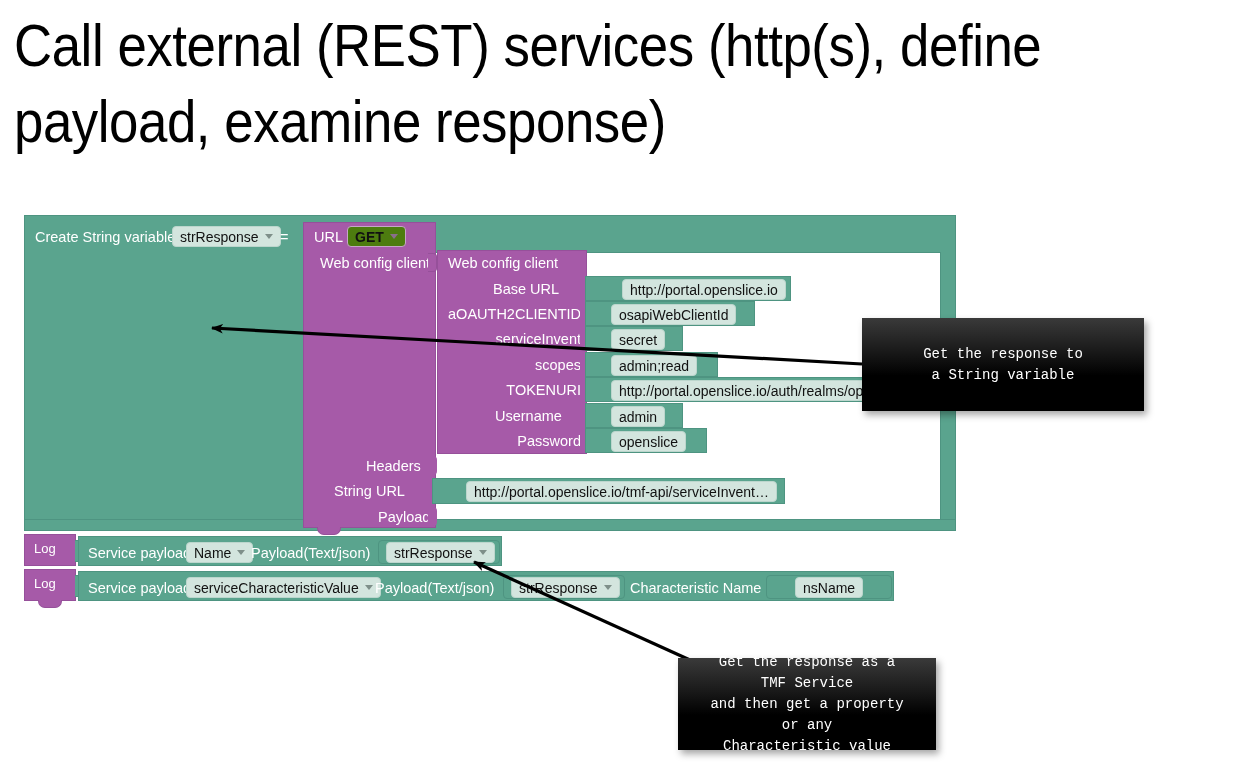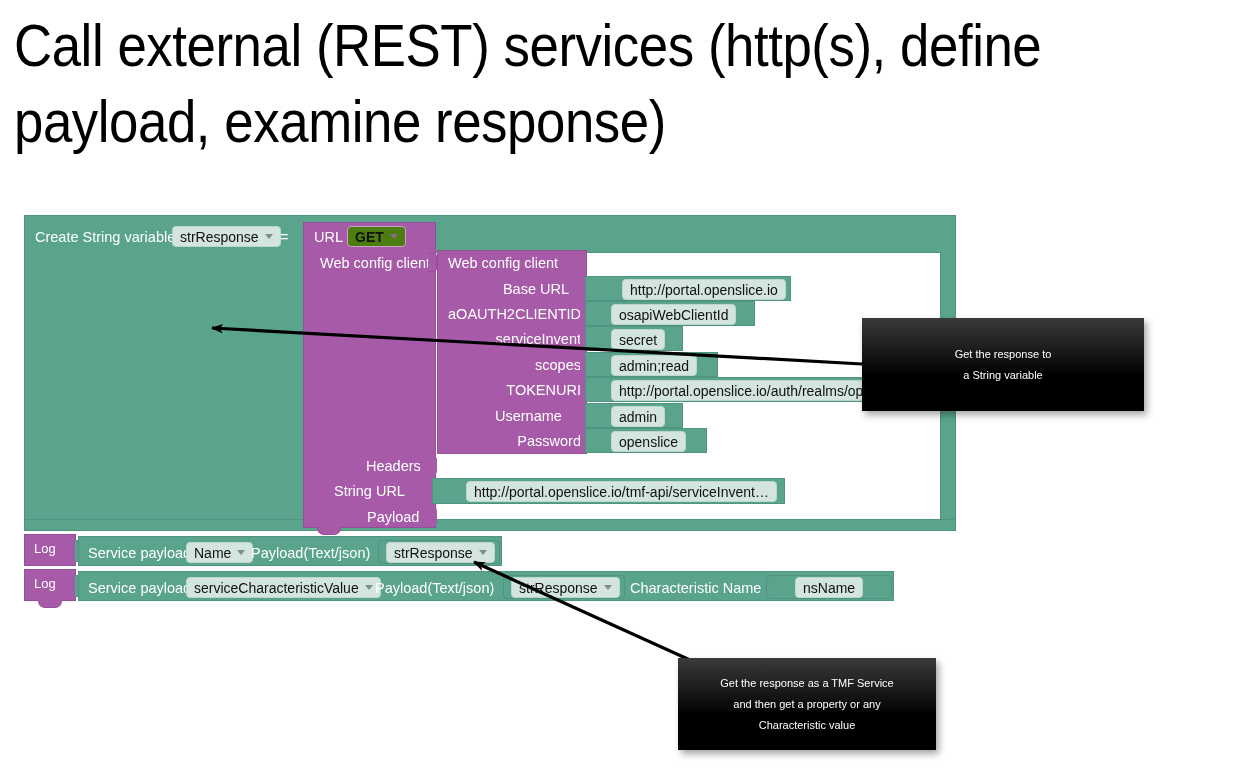--- a/index.html
+++ b/index.html
@@ -74,22 +74,22 @@
     position:absolute;width:11px;height:20px;background:#5aa48e;
     border:1px solid #4e9481;border-left:none;
     border-radius:0 5px 5px 0;
   }
 
   
   .callout{
     position:absolute;box-sizing:border-box;
     background:linear-gradient(180deg,#3a3a3a 0%,#1b1b1b 34%,#000000 62%,#000000 100%);
     color:#fff;display:flex;align-items:center;justify-content:center;
-    text-align:center;font-size:11px;line-height:21px;
-    font-family:Liberation Sans, sans-serif;
+    text-align:center;font-size:14px;line-height:21px;
+    font-family:Liberation Mono, monospace;
     box-shadow:3px 4px 7px rgba(0,0,0,0.35);
     padding:6px 28px;white-space:pre-line;
   }
 
   
   #arrows{position:absolute;left:0;top:0;width:1260px;height:782px;pointer-events:none;}
 </style>
 </head>
 <body>
 
@@ -128,27 +128,27 @@
     <div class="lbl" style="left:320px;top:255px;">Web config client</div>
     <div class="blk purple purple-b" style="left:428px;top:253px;width:9px;height:19px;border-radius:0 4px 4px 0;border-left:none;"></div>
 
     <div class="lbl" style="left:366px;top:458px;">Headers</div>
     <div class="blk purple" style="left:428px;top:456px;width:9px;height:19px;border-radius:0 4px 4px 0;"></div>
 
     <div class="lbl" style="left:334px;top:483px;">String URL</div>
     <div class="blk teal teal-b" style="left:432px;top:478px;width:353px;height:26px;"></div>
     <div class="field" style="left:466px;top:481px;">http://portal.openslice.io/tmf-api/serviceInvent…</div>
 
-    <div class="lbl" style="left:367px;top:509px;">Payload</div>
+    <div class="lbl" style="left:378px;top:509px;">Payload</div>
     <div class="blk purple" style="left:428px;top:507px;width:9px;height:19px;border-radius:0 4px 4px 0;"></div>
 
     <div class="blk purple purple-b" style="left:437px;top:250px;width:150px;height:204px;"></div>
     <div class="lbl" style="left:448px;top:255px;">Web config client</div>
 
-    <div class="lbl" style="left:493px;top:281px;text-align:right;width:76px;">Base URL</div>
+    <div class="lbl" style="left:493px;top:281px;width:76px;">Base URL</div>
     <div class="blk purple" style="left:580px;top:279px;width:9px;height:19px;border-radius:0 4px 4px 0;"></div>
     <div class="blk teal teal-b" style="left:585px;top:276px;width:206px;height:25px;"></div>
     <div class="field" style="left:611px;top:279px;margin-left:11px;">http://portal.openslice.io</div>
 
     <div class="lbl" style="left:443px;top:306px;text-align:right;width:138px;">aOAUTH2CLIENTID</div>
     <div class="blk purple" style="left:580px;top:304px;width:9px;height:19px;border-radius:0 4px 4px 0;"></div>
     <div class="blk teal teal-b" style="left:585px;top:301px;width:170px;height:25px;"></div>
     <div class="field" style="left:611px;top:304px;">osapiWebClientId</div>
 
     <div class="lbl" style="left:453px;top:331px;text-align:right;width:128px;">serviceInvent</div>

